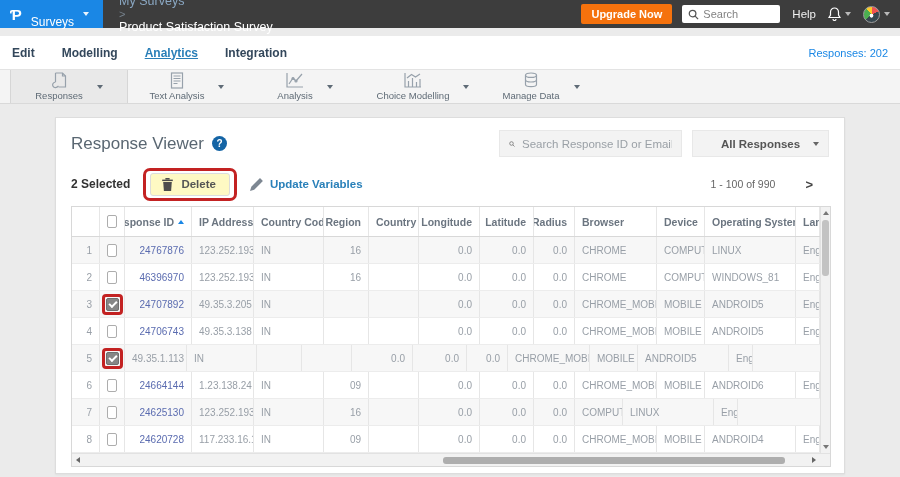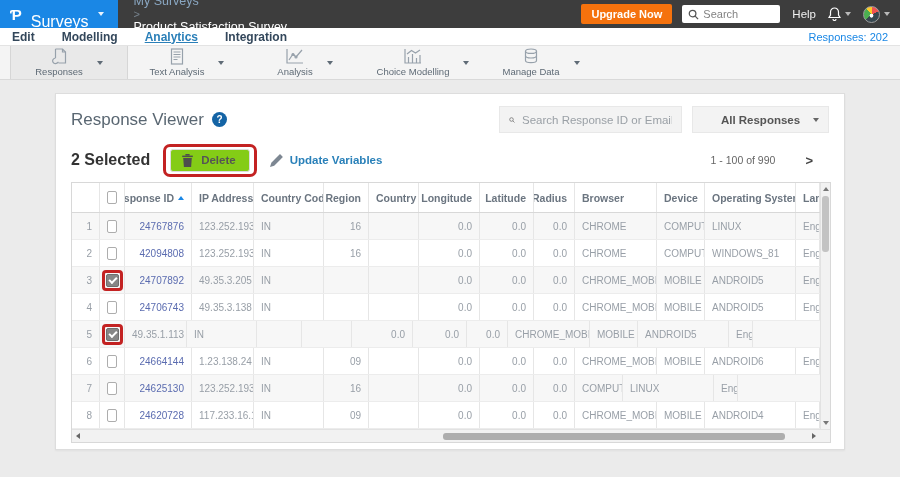--- a/index.html
+++ b/index.html
@@ -10,42 +10,42 @@
   .tri{display:inline-block;width:0;height:0;}
   .tri-down{border-left:3.5px solid transparent;border-right:3.5px solid transparent;border-top:4px solid currentColor;}
   .tri-up{border-left:3.5px solid transparent;border-right:3.5px solid transparent;border-bottom:4px solid currentColor;}
   .tri-left{border-top:3.5px solid transparent;border-bottom:3.5px solid transparent;border-right:4px solid currentColor;}
   .tri-right{border-top:3.5px solid transparent;border-bottom:3.5px solid transparent;border-left:4px solid currentColor;}
 
   
   .topnav{height:28px;background:#3d3d3d;display:flex;align-items:center;color:#fff;}
   .logo-area{background:#1a87e5;height:100%;display:flex;align-items:center;gap:9px;padding:0 14px 0 10px;cursor:pointer;}
   .logo{font-size:15px;font-weight:bold;}
-  .logo-menu{font-size:16px;margin-top:16px;}
+  .logo-menu{font-size:12px;margin-top:16px;}
   .logo-area .tri{color:#eaf4fd;}
   .breadcrumb{display:flex;align-items:flex-start;margin-left:16px;font-size:12.5px;flex-direction:column;}
   .bc-parent{color:#8aa7c2;cursor:pointer;}
   .bc-sep{color:#76828d;font-size:11px;}
   .bc-current{color:#fff;}
   .flex-spacer{flex:1;}
   .upgrade{background:#f5720d;color:#fff;border:none;font-size:11px;font-weight:bold;
     padding:4px 10px;border-radius:2px;cursor:pointer;font-family:inherit;}
   .nav-search{background:#fff;border-radius:2px;height:18px;width:98px;display:flex;align-items:center;
     gap:4px;padding:0 6px;margin:0 12px 0 10px;}
   .nav-search input{border:none;outline:none;width:70px;font-size:11px;color:#444;background:transparent;font-family:inherit;}
   .nav-search input::placeholder{color:#828282;}
   .help-label{font-size:11.5px;color:#f0f0f0;margin-right:12px;cursor:pointer;}
   .bell-wrap{display:flex;align-items:center;gap:4px;margin-right:12px;cursor:pointer;color:#b9b9b9;}
   .avatar-wrap{display:flex;align-items:center;gap:4px;margin-right:10px;cursor:pointer;color:#b9b9b9;}
   .avatar{width:17px;height:17px;border-radius:50%;border:1px solid #9e9e9e;
     background:radial-gradient(circle at 50% 58%, #fff 0 1.6px, rgba(0,0,0,0) 2.2px),
       conic-gradient(from 230deg, #4caf50 0 25%, #ffca28 25% 38%, #ef5350 38% 55%, #37474f 55% 100%);}
 
   
-  .subnav{height:18px;background:#fff;border-bottom:1px solid #e3e3e3;display:flex;align-items:center;padding:0 12px;}
+  .subnav{height:34px;background:#fff;border-bottom:1px solid #e3e3e3;display:flex;align-items:center;padding:0 12px;margin-top:8px;}
   .tabs{display:flex;gap:27px;}
   .tab{font-size:12px;font-weight:bold;color:#33475b;cursor:pointer;}
   .tab.active{color:#2a7fb8;text-decoration:underline;}
   .responses-count{margin-left:auto;color:#1a87e5;font-size:11px;cursor:pointer;}
 
   
   .toolbar{height:34px;background:#f4f4f4;border-bottom:1px solid #d9d9d9;display:flex;align-items:stretch;padding-left:10px;}
   .tool-cell{width:118px;display:flex;align-items:center;justify-content:center;cursor:pointer;}
   .tool-cell.active{background:#e9e9e9;border-left:1px solid #d6d6d6;border-right:1px solid #d6d6d6;}
   .tool-main{display:flex;flex-direction:column;align-items:center;gap:1px;}
@@ -64,23 +64,23 @@
   .head-right{margin-left:auto;display:flex;gap:10px;}
   .rv-search{width:183px;height:27px;background:#f3f3f3;border:1px solid #e8e8e8;display:flex;align-items:center;gap:7px;padding:0 9px;}
   .rv-search input{border:none;outline:none;background:transparent;font-size:11.5px;color:#555;width:150px;font-family:inherit;}
   .rv-search input::placeholder{color:#9aa0a6;}
   .filter{width:137px;height:27px;background:#f3f3f3;border:1px solid #e8e8e8;display:flex;align-items:center;
     justify-content:center;font-size:11.5px;font-weight:bold;color:#555;position:relative;cursor:pointer;}
   .filter .tri{position:absolute;right:9px;color:#666;}
 
   
   .action-row{margin-top:11px;height:32px;display:flex;align-items:center;gap:13px;}
-  .sel-count{font-size:16px;font-weight:bold;color:#333;}
+  .sel-count{font-size:12px;font-weight:bold;color:#333;}
   .annotation{display:inline-flex;border:3px solid #c32222;border-radius:7px;padding:2px 4px;}
-  .delete-btn{display:flex;align-items:center;gap:8px;background:#84cc16;border:1px solid #dcdcdc;border-radius:3px;
+  .delete-btn{display:flex;align-items:center;gap:8px;background:#fef9c3;border:1px solid #dcdcdc;border-radius:3px;
     padding:4px 13px 4px 11px;font-size:11.5px;font-weight:bold;color:#555;cursor:pointer;font-family:inherit;}
   .update-vars{display:flex;align-items:center;gap:7px;cursor:pointer;}
   .update-vars span{font-size:11.5px;font-weight:bold;color:#2980b9;}
   .pager{margin-left:auto;display:flex;align-items:center;gap:30px;padding-right:16px;}
   .pager .range{font-size:10.5px;color:#666;}
   .pager .next{font-size:13px;font-weight:bold;color:#444;cursor:pointer;}
 
   
   .table{margin-top:6px;width:760px;border:1px solid #d8d8d8;position:relative;}
   .t-head{display:flex;width:748px;height:30px;border-bottom:1px solid #d8d8d8;background:#fff;}
@@ -299,21 +299,21 @@
             <div class="td al-l" style="width: 48px;">COMPUTER</div>
             <div class="td al-l" style="width: 91px;">LINUX</div>
             <div class="td al-l" style="width: 24px;">English</div>
           </div>
           <div class="t-row">
             <div class="td al-r" style="width: 28px;">2</div>
             <div class="td al-c" style="width: 25px;">
               <span class="checkbox"></span>
             </div>
             <div class="td al-r" style="width: 67px;">
-              <span class="rid-link">42094808</span>
+              <span class="rid-link">46396970</span>
             </div>
             <div class="td al-l" style="width: 62px;">123.252.193.148</div>
             <div class="td al-l" style="width: 70px;">IN</div>
             <div class="td al-r" style="width: 45px;">16</div>
             <div class="td al-l" style="width: 50px;"></div>
             <div class="td al-r" style="width: 61px;">0.0</div>
             <div class="td al-r" style="width: 54px;">0.0</div>
             <div class="td al-r" style="width: 41px;">0.0</div>
             <div class="td al-l" style="width: 82px;">CHROME</div>
             <div class="td al-l" style="width: 48px;">COMPUTER</div>

